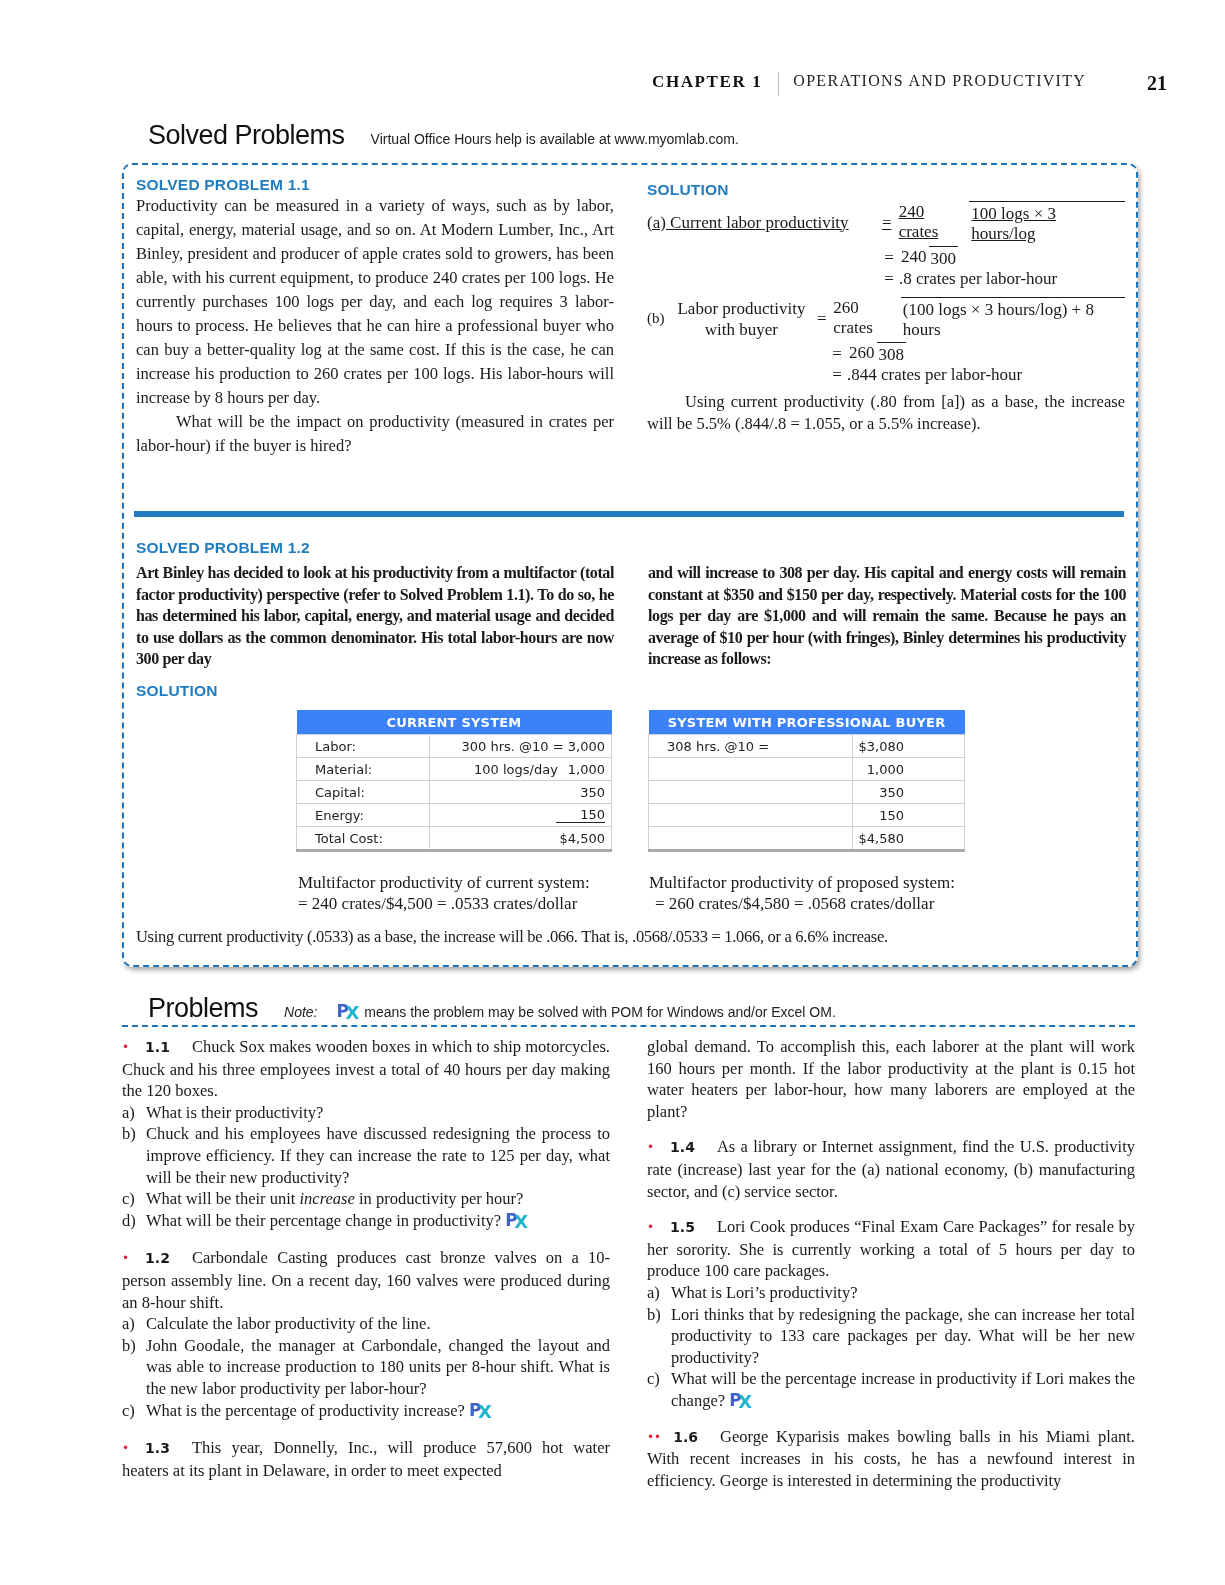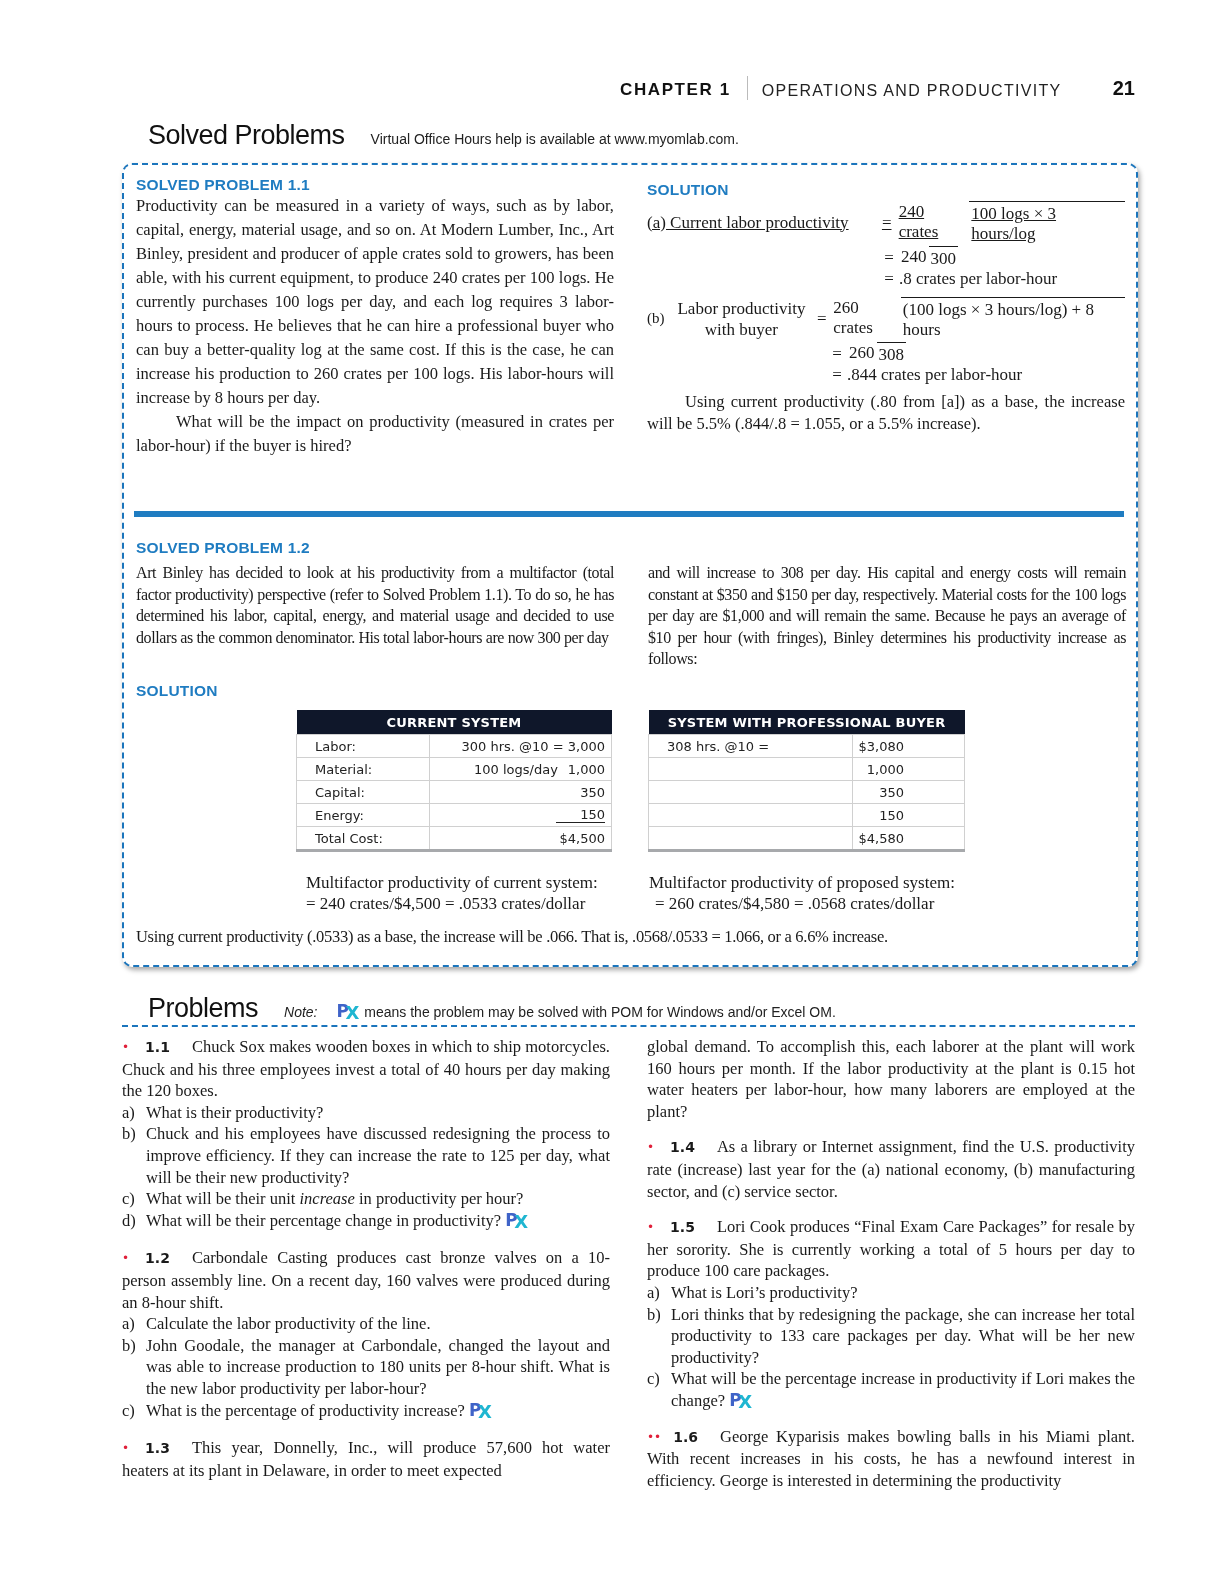--- a/index.html
+++ b/index.html
@@ -1,19 +1,19 @@
 <!DOCTYPE html>
 <html><head>
 <meta charset="utf-8">
 <style>
   html, body { margin: 0; padding: 0; background: #ffffff; }
   body { width: 1225px; height: 1585px; position: relative; overflow: hidden; color: #1a1a1a; }
 
   
-  .running-head { position: absolute; top: 72px; left: 620px; width: 515px; height: 28px; display: flex; align-items: flex-end; font-family: Liberation Sans, sans-serif; }
+  .running-head { position: absolute; top: 72px; left: 652px; width: 515px; height: 28px; display: flex; align-items: flex-start; font-family: Liberation Serif, serif; }
   .rh-chapter { font-weight: bold; font-size: 17px; letter-spacing: 1.6px; color: #111; }
   .rh-sep { width: 1px; height: 24px; background: #bbb; margin: 0 14px 0 16px; }
   .rh-title { font-size: 16px; letter-spacing: 1.3px; color: #222; flex: 1; }
   .rh-page { font-weight: bold; font-size: 20px; color: #111; }
 
   
   .section-head { position: absolute; display: flex; align-items: baseline; }
   .sh-title { font-family: "Liberation Sans", sans-serif; font-size: 27px; color: #111; letter-spacing: -0.5px; }
   .sh-note { font-family: "Liberation Sans", sans-serif; font-size: 14px; color: #222; margin-left: 26px; }
   .sh-note em { font-style: italic; margin-right: 15px; }
@@ -36,38 +36,38 @@
   .frac .den { border-top: 1px solid #1a1a1a; padding: 2px 2px 0; }
   .stacked-label { text-align: center; line-height: 21px; }
   .b-marker { font-size: 15px; margin-right: 6px; align-self: center; }
   .conclude { font-family: "Liberation Serif", serif; font-size: 16.5px; line-height: 22px; text-align: justify; }
   .conclude .indent { text-indent: 38px; display: block; }
 
   .blue-rule { position: absolute; left: 10px; top: 346px; width: 990px; height: 6px; background: #1f7cc1; }
 
   .sp12 { position: absolute; left: 12px; top: 374px; width: 990px; }
   .sp12 .cols { display: flex; justify-content: space-between; margin-top: 5px; }
-  .sp12 .col { width: 478px; font-family: "Liberation Serif", serif; font-size: 16px; line-height: 21.5px; text-align: justify; letter-spacing: -0.4px; }
+  .sp12 .col { width: 478px; font-family: "Liberation Serif", serif; font-size: 16px; line-height: 21.5px; text-align: justify; letter-spacing: -0.4px; font-weight: bold; }
   .sol12-head { position: absolute; left: 12px; top: 517px; }
 
   
   .tbl { position: absolute; top: 545px; border-collapse: collapse; font-family: "DejaVu Sans", sans-serif; font-size: 13px; color: #222; border-bottom: 3px solid #a7a9ac; }
-  .tbl th { background: #0f172a; color: #fff; font-weight: bold; font-size: 13px; height: 24px; letter-spacing: 0.2px; padding: 0; }
+  .tbl th { background: #3b82f6; color: #fff; font-weight: bold; font-size: 13px; height: 24px; letter-spacing: 0.2px; padding: 0; }
   .tbl td { border: 1px solid #d0d0d0; height: 22px; padding: 0 6px; }
   .tbl1 { left: 172px; width: 316px; }
   .tbl2 { left: 524px; width: 317px; }
   .tbl td.lbl { width: 108px; padding-left: 18px; }
   .tbl td.mid { text-align: right; }
   .flexmid { display: flex; justify-content: space-between; }
   .underline { border-bottom: 1px solid #222; display: inline-block; padding-left: 24px; }
   .tbl2 td.c1 { width: 188px; padding-left: 18px; margin-top: 12px; }
   .tbl2 td.c2 { text-align: right; padding-right: 60px; }
 
   .mfp { position: absolute; top: 707px; font-family: "Liberation Serif", serif; font-size: 17px; line-height: 21px; }
-  .mfp1 { left: 182px; }
+  .mfp1 { left: 174px; }
   .mfp2 { left: 525px; }
 
   .sp12-final { position: absolute; top: 762px; left: 12px; font-family: "Liberation Serif", serif; font-size: 16.5px; letter-spacing: -0.3px; }
 
   
   .prob-rule { position: absolute; top: 1025px; left: 122px; width: 1013px; border-top: 2px dashed #1b75bc; }
   .px-icon { display: inline-block; vertical-align: -2px; width: 24px; height: 16px; position: relative; }
   .px-icon .p { position: absolute; left: 0; top: 0; font-family: "DejaVu Sans", sans-serif; font-weight: bold; font-size: 17px; line-height: 16px; color: #3f63c8; }
   .px-icon .x { position: absolute; left: 9px; top: 2px; font-family: "DejaVu Sans", sans-serif; font-weight: bold; font-size: 18px; line-height: 16px; color: #1fb6d1; }
 

